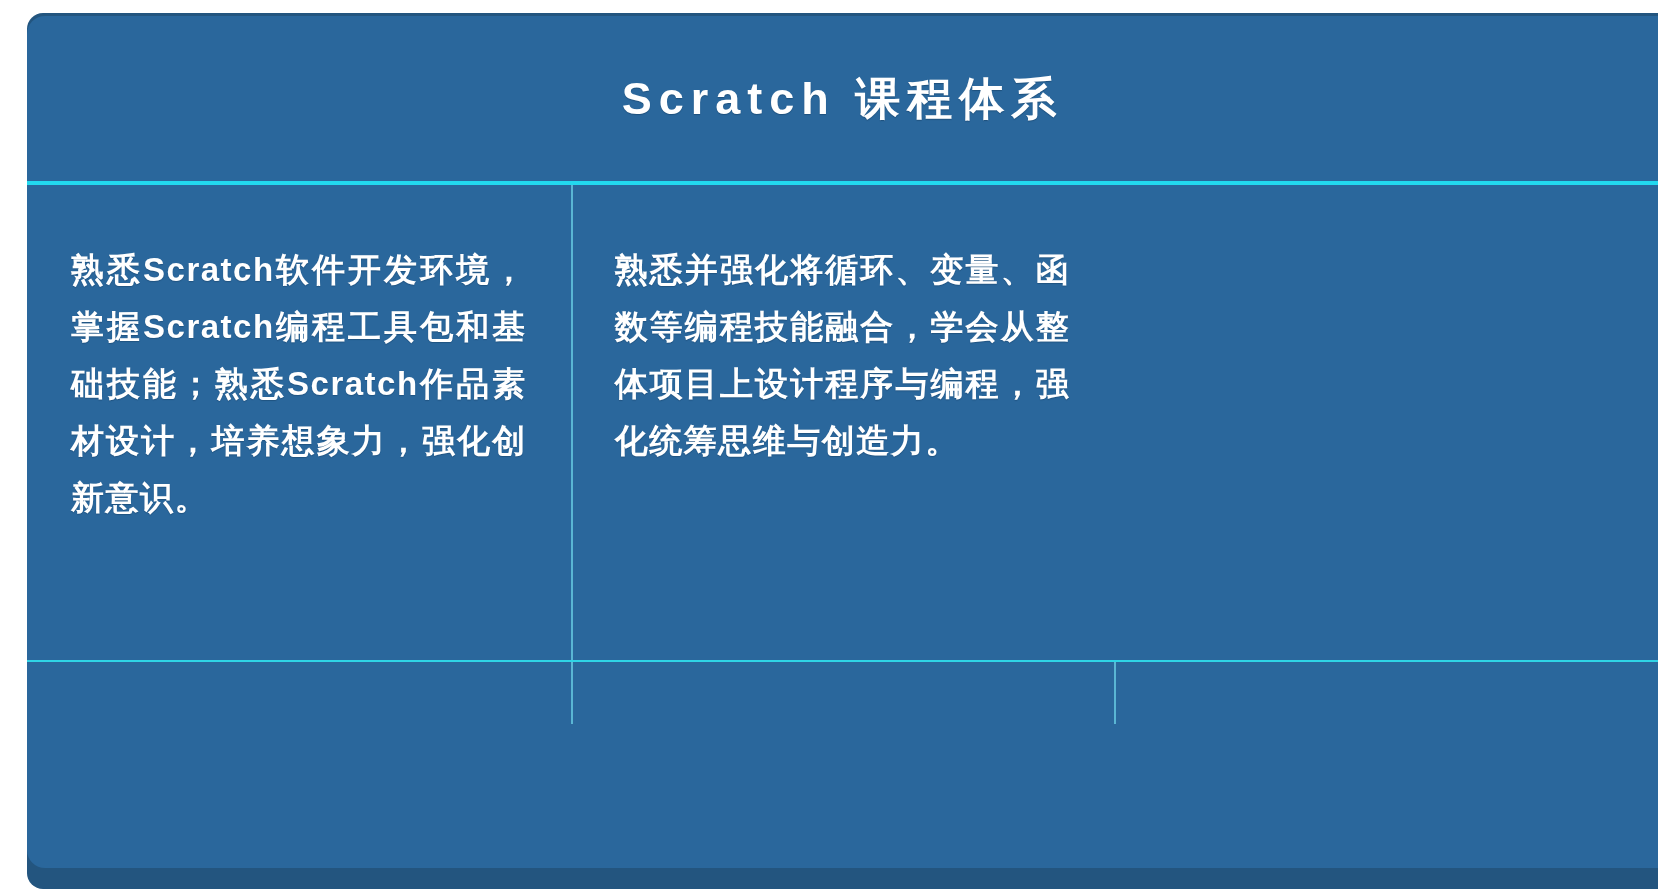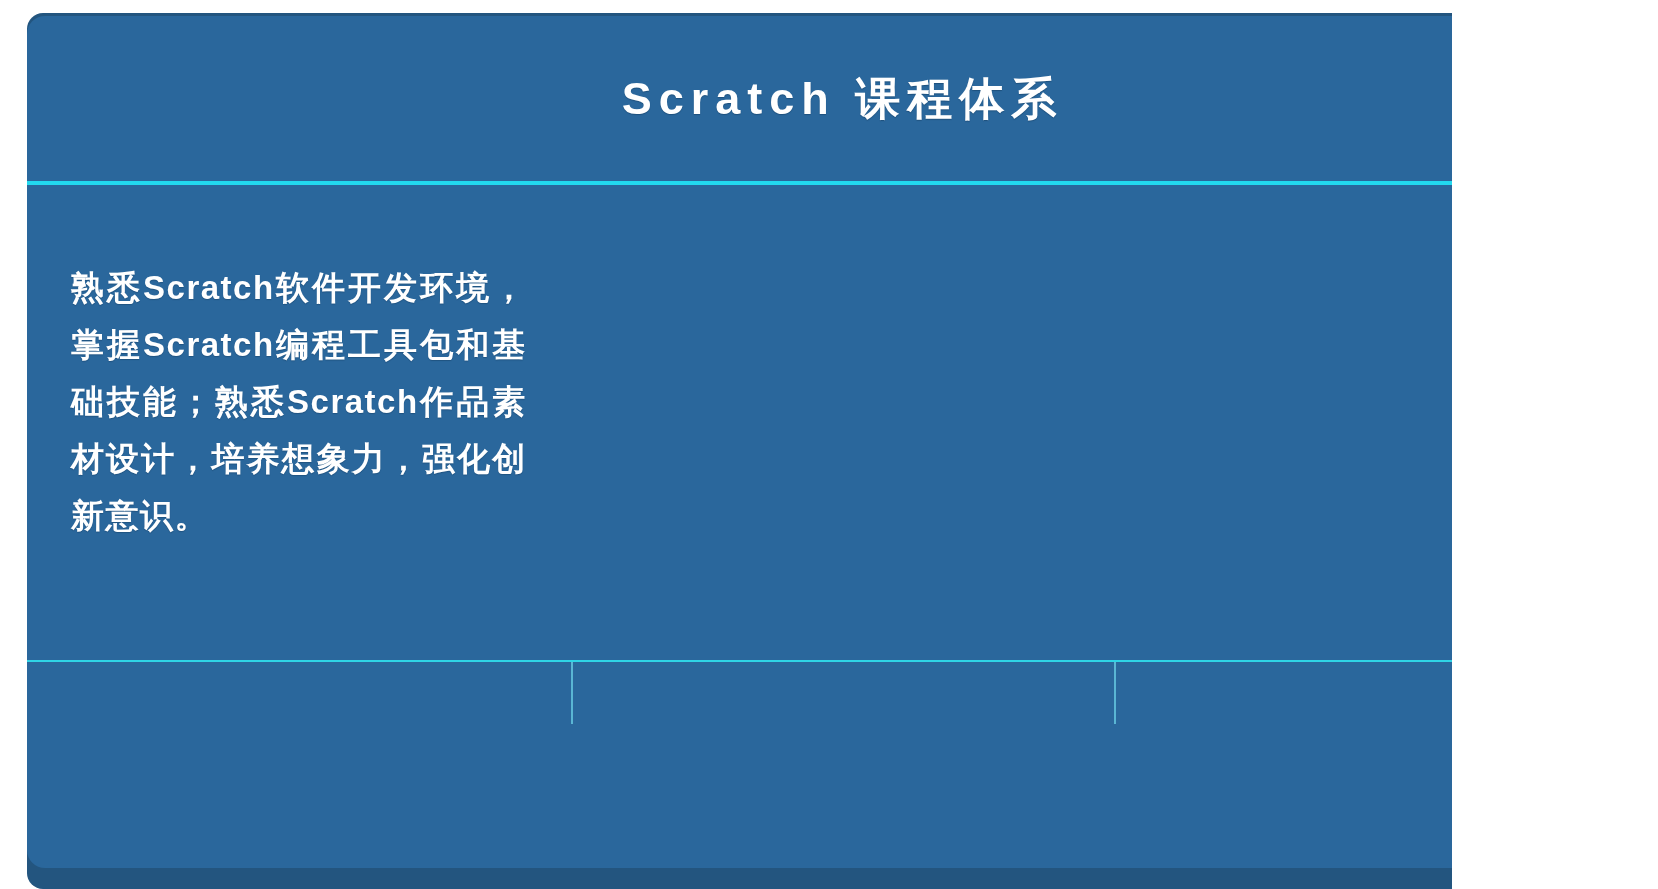--- a/index.html
+++ b/index.html
@@ -12,21 +12,21 @@
     height: 889px;
     font-family: "Liberation Sans", "DejaVu Sans", sans-serif;
     overflow: hidden;
   }
 
   
   #slide-frame {
     position: absolute;
     left: 27px;
     top: 13px;
-    width: 1425px;
+    width: 1631px;
     height: 876px;
     background: #23557f;
     border-radius: 16px 0 0 16px;
     overflow: hidden;
   }
 
   
   #table-panel {
     position: absolute;
     left: 0px;
@@ -115,21 +115,21 @@
     color: #ffffff;
     font-size: 30px;
     font-weight: 400;
     letter-spacing: 4px;
     text-shadow: 0 1px 1px rgba(10,40,70,0.3);
   }
 
   .row-body .cell {
     align-items: flex-start;
     justify-content: center;
-    padding: 74px 44px 0 44px;
+    padding: 56px 44px 0 44px;
   }
   .body-text {
     color: #ffffff;
     font-size: 33px;
     font-weight: bold;
     line-height: 57px;
     letter-spacing: 1.5px;
     text-align: justify;
     text-align-last: left;
     width: 100%;
@@ -149,20 +149,23 @@
 
     <div class="hrule"></div>
 
 
     <div class="hrule"></div>
 
     <div class="row row-body">
       <div class="cell">
         <div class="body-text">熟悉Scratch软件开发环境，掌握Scratch编程工具包和基础技能；熟悉Scratch作品素材设计，培养想象力，强化创新意识。</div>
       </div>
+      <div class="cell">
+        <div class="body-text">熟悉并强化将循环、变量、函数等编程技能融合，学会从整体项目上设计程序与编程，强化统筹思维与创造力。</div>
+      </div>
     </div>
 
     <div class="hrule faint"></div>
 
     <div class="row row-foot">
       <div class="cell">
         <div class="body-text"></div>
       </div>
       <div class="cell">
         <div class="body-text"></div>

